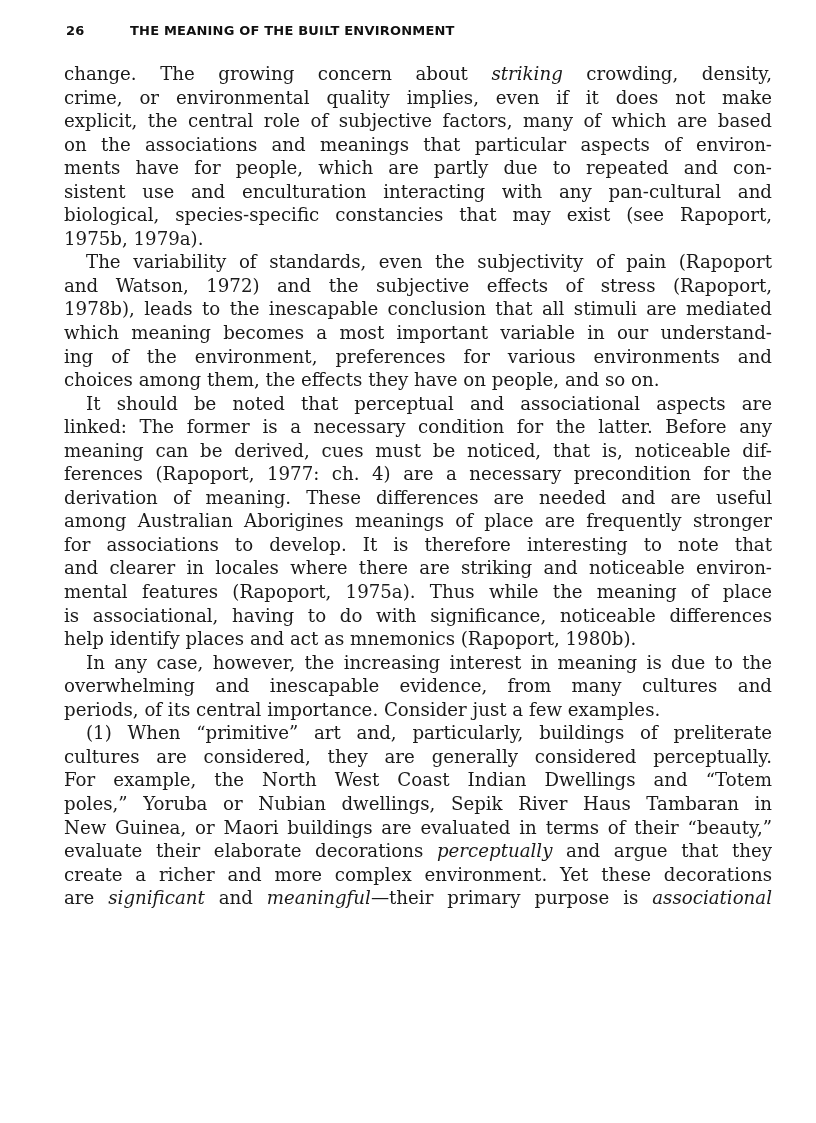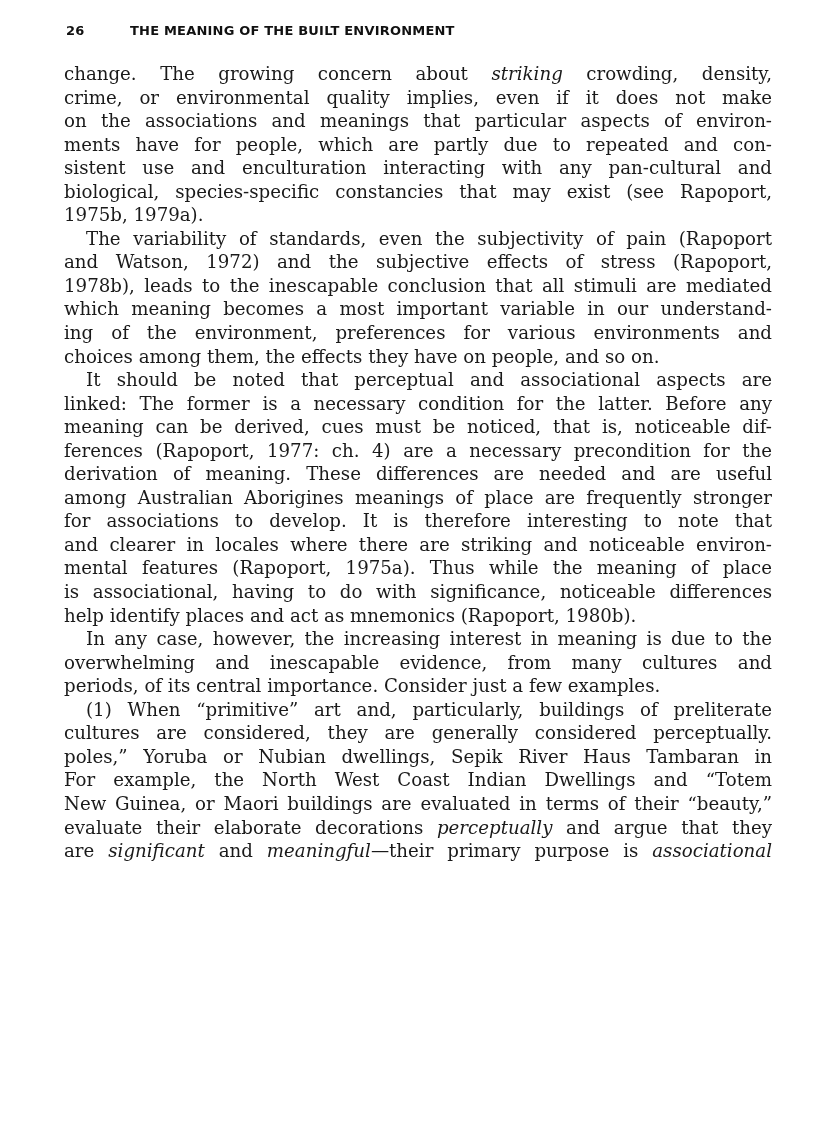--- a/index.html
+++ b/index.html
@@ -27,20 +27,21 @@
 
 <div class="page">
   <div class="running-head">
     <span class="pno">26</span>
     <span>THE MEANING OF THE BUILT ENVIRONMENT</span>
   </div>
   <div class="body-text" id="body-text">
       <div>
         <span class="line"><span>change. The growing concern about </span><span class="it">striking</span><span> crowding, density,</span></span>
         <span class="line"><span>crime, or environmental quality implies, even if it does not make</span></span>
+        <span class="line"><span>explicit, the central role of subjective factors, many of which are based</span></span>
         <span class="line"><span>on the associations and meanings that particular aspects of environ-</span></span>
         <span class="line"><span>ments have for people, which are partly due to repeated and con-</span></span>
         <span class="line"><span>sistent use and enculturation interacting with any pan-cultural and</span></span>
         <span class="line"><span>biological, species-specific constancies that may exist (see Rapoport,</span></span>
         <span class="line last"><span>1975b, 1979a).</span></span>
       </div>
       <div>
         <span class="line indent"><span>The variability of standards, even the subjectivity of pain (Rapoport</span></span>
         <span class="line"><span>and Watson, 1972) and the subjective effects of stress (Rapoport,</span></span>
         <span class="line"><span>1978b), leads to the inescapable conclusion that all stimuli are mediated</span></span>
@@ -62,20 +63,21 @@
         <span class="line last"><span>help identify places and act as mnemonics (Rapoport, 1980b).</span></span>
       </div>
       <div>
         <span class="line indent"><span>In any case, however, the increasing interest in meaning is due to the</span></span>
         <span class="line"><span>overwhelming and inescapable evidence, from many cultures and</span></span>
         <span class="line last"><span>periods, of its central importance. Consider just a few examples.</span></span>
       </div>
       <div>
         <span class="line indent"><span>(1)  When “primitive” art and, particularly, buildings of preliterate</span></span>
         <span class="line"><span>cultures are considered, they are generally considered perceptually.</span></span>
+        <span class="line"><span>For example, the North West Coast Indian Dwellings and “Totem</span></span>
         <span class="line"><span>poles,” Yoruba or Nubian dwellings, Sepik River Haus Tambaran in</span></span>
-        <span class="line"><span>For example, the North West Coast Indian Dwellings and “Totem</span></span>
         <span class="line"><span>New Guinea, or Maori buildings are evaluated in terms of their “beauty,”</span></span>
         <span class="line"><span>evaluate their elaborate decorations </span><span class="it">perceptually</span><span> and argue that they</span></span>
+        <span class="line"><span>create a richer and more complex environment. Yet these decorations</span></span>
         <span class="line"><span>are </span><span class="it">significant</span><span> and </span><span class="it">meaningful</span><span>—their primary purpose is </span><span class="it">associational</span></span>
       </div>
     </div>
 </div>
 
 </body></html>

